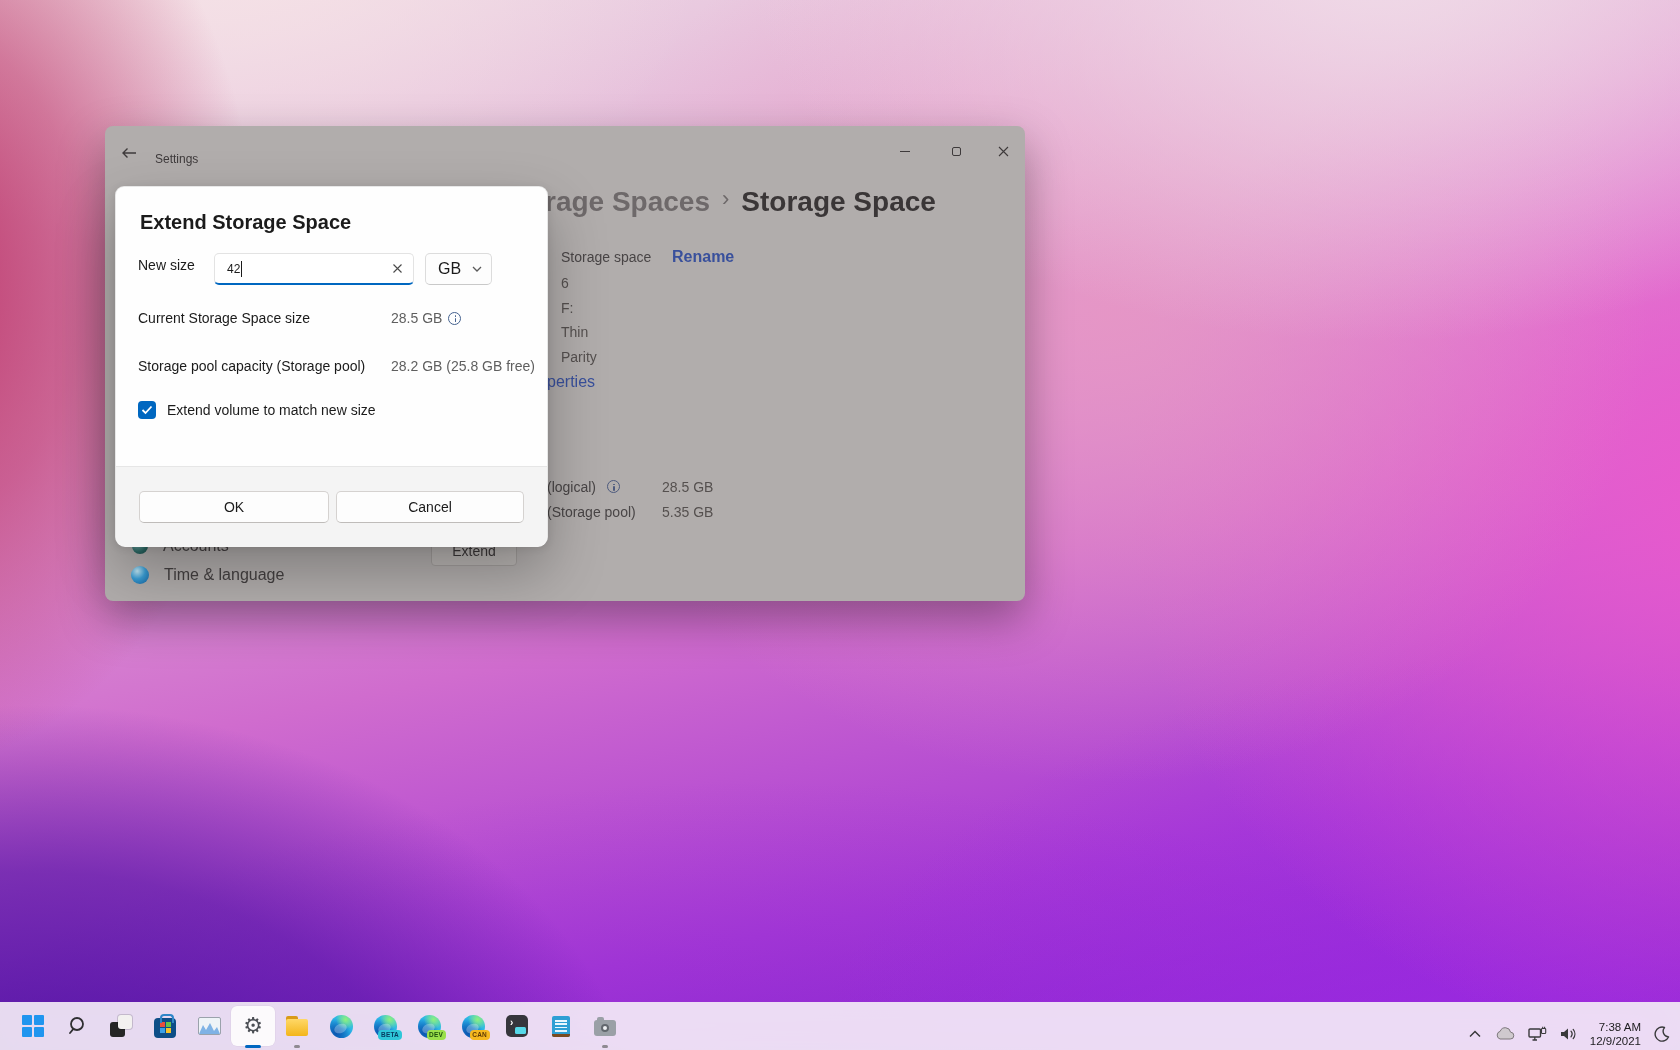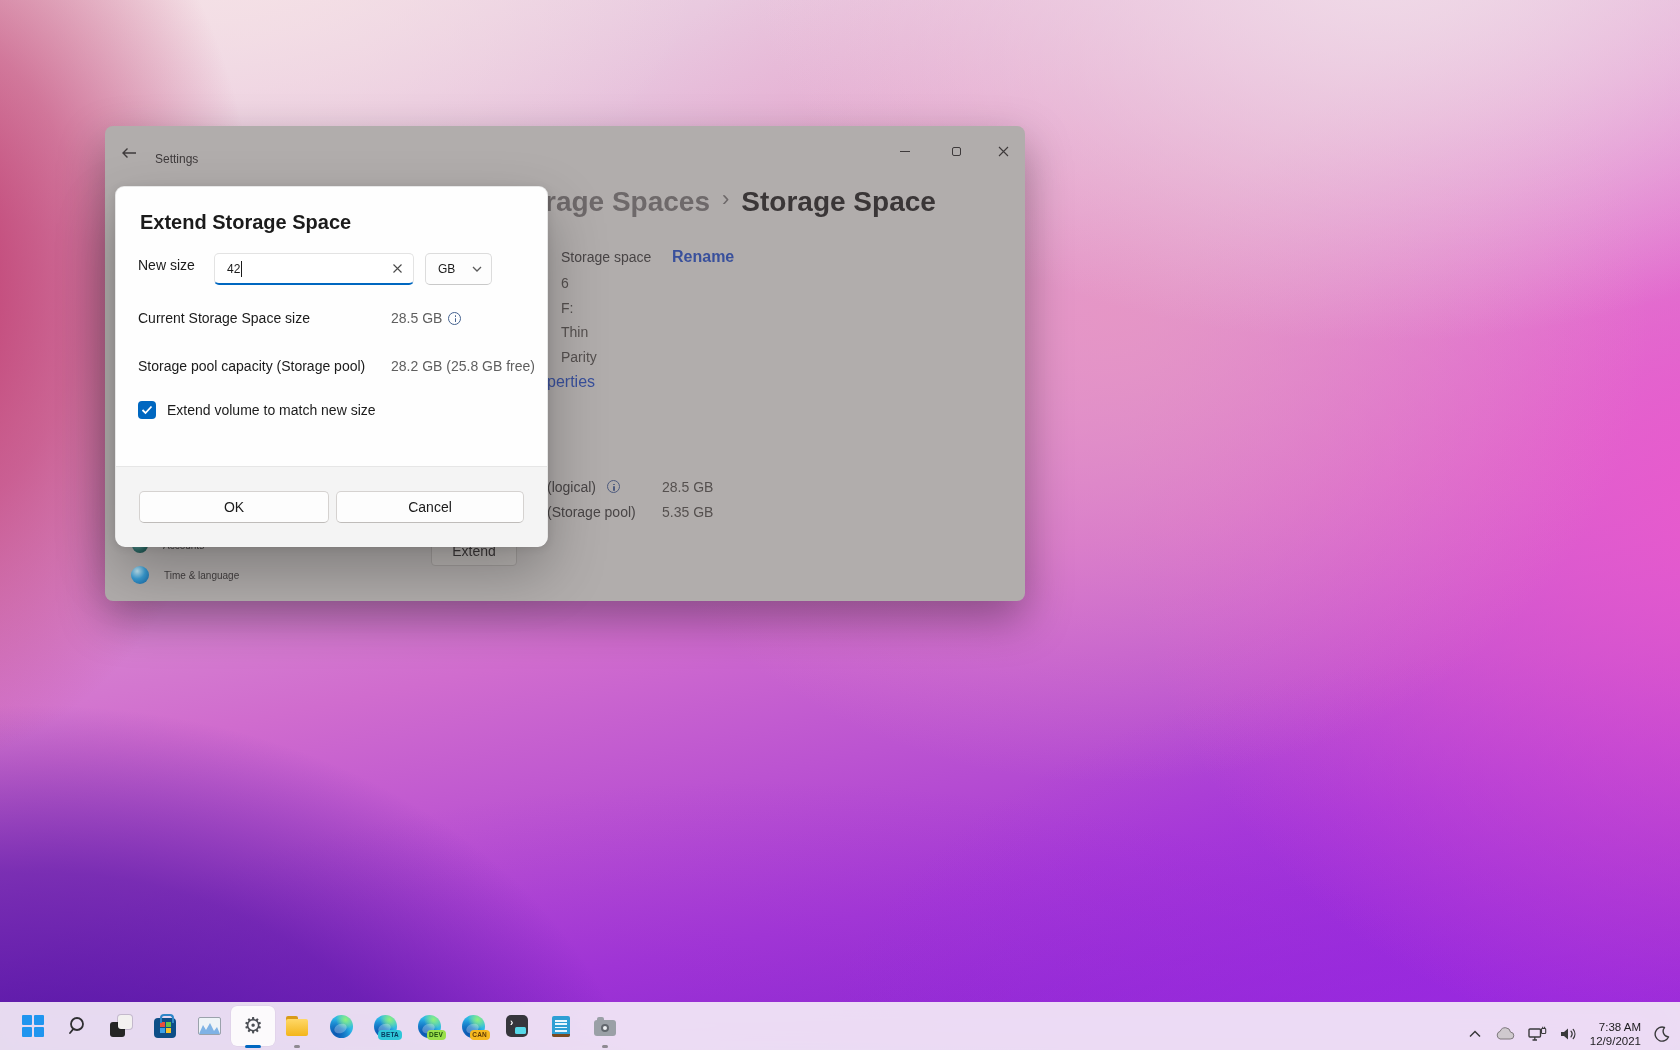--- a/index.html
+++ b/index.html
@@ -44,21 +44,21 @@
   .bglink.thin { font-weight:400; }
 
   .info-dim { position:absolute; width:13px; height:13px; border:1px solid #4d5a7e; border-radius:50%; }
   .info-dim::before { content:""; position:absolute; left:5.2px; top:2.5px; width:1.6px; height:1.6px; background:#4d5a7e; border-radius:50%; }
   .info-dim::after  { content:""; position:absolute; left:5.2px; top:5.3px; width:1.6px; height:4.5px; background:#4d5a7e; border-radius:1px; }
 
   .extend-btn { position:absolute; left:326px; top:410px; width:86px; height:30px;
     background:#b9b5b3; border:1px solid #a19d9b; border-radius:4px;
     font-size:14px; color:#3b3738; display:flex; align-items:center; justify-content:center; }
 
-  .side-row { position:absolute; display:flex; align-items:center; gap:15px; font-size:10px; color:#444041; }
+  .side-row { position:absolute; display:flex; align-items:center; gap:15px; font-size:16px; color:#444041; }
   .acct-ic { width:16px; height:16px; border-radius:50%;
     background:radial-gradient(circle at 35% 30%, #7fb5b2 0%, #2c6b67 60%, #174743 100%); }
   .time-ic { width:18px; height:18px; border-radius:50%;
     background:radial-gradient(circle at 35% 28%, #c2e9f6 0%, #3aa0d8 45%, #16629f 100%); }
 
   
   .dialog { position:absolute; left:115px; top:186px; width:433px; height:360px;
     background:#fefefe; border-radius:9px; border:1px solid rgba(0,0,0,.09);
     box-shadow:0 26px 58px rgba(0,0,0,.28), 0 2px 8px rgba(0,0,0,.10); z-index:5; }
   .dlg-title { position:absolute; left:24px; top:24px; font-size:20px; font-weight:700; color:#1b1b1b; }
@@ -67,21 +67,21 @@
   .dlg-input { position:absolute; left:98px; top:66px; width:200px; height:32px;
     background:#fff; border:1px solid #e3e3e3; border-bottom:2px solid #0067c0;
     border-radius:5px; display:flex; align-items:center; padding:0 10px 0 12px; cursor:text; }
   .dlg-input .val { font-size:12px; color:#1b1b1b; }
   .caret { width:1px; height:16px; background:#1b1b1b; margin-left:1px; }
   .clear-x { margin-left:auto; display:flex; align-items:center; cursor:pointer; }
 
   .dlg-combo { position:absolute; left:309px; top:66px; width:67px; height:32px;
     background:#fdfdfd; border:1px solid #dcdcdc; border-bottom-color:#c9c9c9;
     border-radius:5px; display:flex; align-items:center; padding:0 9px 0 12px; cursor:pointer; }
-  .dlg-combo .val { font-size:12px; color:#1b1b1b; }
+  .dlg-combo .val { font-size:16px; color:#1b1b1b; }
   .dlg-combo svg { margin-left:auto; }
 
   .dlg-row { position:absolute; left:22px; width:389px; font-size:14px; line-height:20px; display:flex; }
   .dlg-row .lab { color:#1b1b1b; }
   .dlg-row .rval { position:absolute; left:253px; color:#5f5f5f; display:flex; align-items:center; gap:6px; white-space:nowrap; }
   .info-ic { width:13px; height:13px; border:1px solid #44618e; border-radius:50%; position:relative; display:inline-block; }
   .info-ic::before { content:""; position:absolute; left:5.2px; top:2.5px; width:1.6px; height:1.6px; background:#44618e; border-radius:50%; }
   .info-ic::after  { content:""; position:absolute; left:5.2px; top:5.3px; width:1.6px; height:4.5px; background:#44618e; border-radius:1px; }
 
   .dlg-check { position:absolute; left:22px; top:214px; display:flex; align-items:center; gap:11px; cursor:pointer; }

